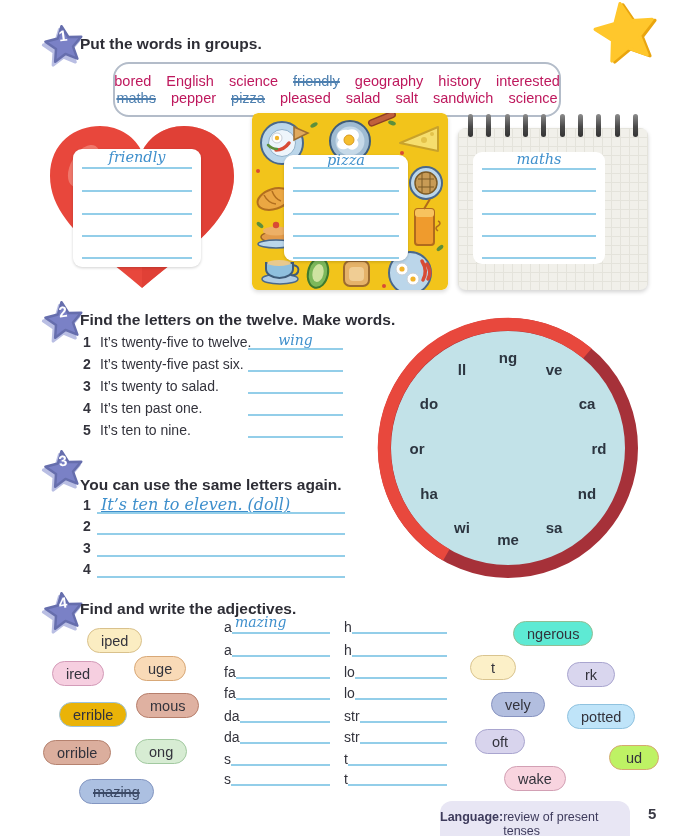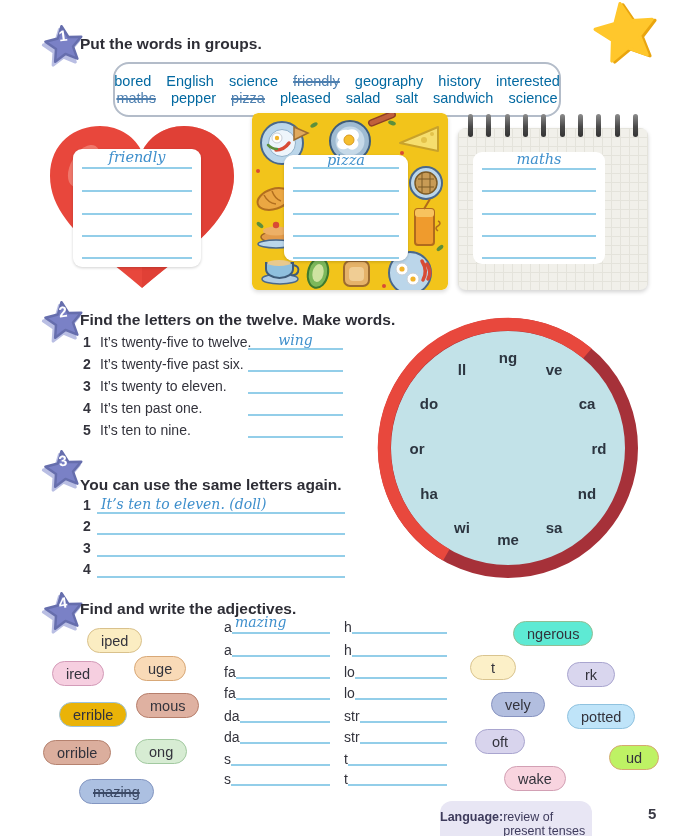--- a/index.html
+++ b/index.html
@@ -14,21 +14,21 @@
   .badge .num{position:absolute;left:0;top:3px;width:100%;text-align:center;
               color:#fff;font-weight:bold;font-size:15px;}
 
   .ex-title{position:absolute;font-weight:bold;font-size:15.5px;color:#2E2E36;line-height:20px;}
 
   
   .wordbank{position:absolute;left:113px;top:62px;width:444px;height:51px;
             border:2px solid #B3BCC9;border-radius:16px;display:flex;flex-direction:column;
             align-items:center;justify-content:center;gap:1px;font-size:14.5px;}
   .wb-row{display:flex;gap:15px;}
-  .wb-word{color:#0369a1;}
+  .wb-word{color:#be185d;}
   .struck{color:#4D7FAF;text-decoration:line-through;text-decoration-thickness:2px;}
 
   
   .panel{position:absolute;}
   .note{position:absolute;background:#fff;border-radius:9px;box-shadow:0 1px 3px rgba(0,0,0,.18);}
   .nl{position:absolute;left:9px;right:9px;border-top:2px solid #93CEE9;}
   .hand{font-family:"DejaVu Serif",serif;font-style:italic;color:#3E8FCC;}
   .note-ans{position:absolute;left:0;right:0;text-align:center;font-size:14.5px;}
 
   .food-panel{overflow:hidden;border-radius:6px;box-shadow:0 2px 4px rgba(0,0,0,.15);}
@@ -47,34 +47,34 @@
   .ex2-ans{position:absolute;left:165px;width:95px;top:-2px;text-align:center;font-size:14px;}
 
   
   .clock{position:absolute;left:376px;top:316px;width:264px;height:264px;}
   .cl{position:absolute;transform:translate(-50%,-50%);font-weight:bold;font-size:15px;color:#2C3540;}
 
   
   .ex3-row{position:absolute;left:83px;width:264px;height:20px;font-size:14px;line-height:19px;}
   .ex3-row .n{position:absolute;left:0;font-weight:bold;}
   .ex3-line{position:absolute;left:14px;right:2px;top:16px;border-top:2px solid #93CEE9;}
-  .ex3-ans{position:absolute;left:18px;top:-1px;font-size:14px;}
+  .ex3-ans{position:absolute;left:18px;top:-1px;font-size:16px;text-decoration:underline;}
 
   
   .chip{position:absolute;height:25px;border-radius:13px;border:1.5px solid;display:flex;
         align-items:center;justify-content:center;padding:0 13px;font-size:14.5px;color:#33333C;
         box-sizing:border-box;min-width:40px;}
   .struck-chip{text-decoration:line-through;text-decoration-thickness:2px;color:#3C4A66;}
   .adj-row{position:absolute;height:19px;display:flex;align-items:flex-end;font-size:14px;}
   .adj-row .pfx{line-height:16px;}
   .adj-row .ln{flex:1;height:100%;border-bottom:2px solid #93CEE9;margin-bottom:1px;}
   .adj-ans{position:absolute;left:11px;top:-2px;font-size:14px;}
 
   
-  .footer-tab{position:absolute;left:440px;top:801px;width:152px;height:35px;background:#E8E6F4;
+  .footer-tab{position:absolute;left:440px;top:801px;width:190px;height:35px;background:#E8E6F4;
               border-radius:12px 12px 0 0;display:flex;justify-content:center;padding-top:9px;
               font-size:12.5px;color:#3E3B5C;box-sizing:border-box;}
   .fl-b{font-weight:bold;}
   .page-num{position:absolute;left:648px;top:805px;font-weight:bold;font-size:15px;color:#3A3A45;}
 
   .corner-star{position:absolute;left:590px;top:0px;transform:rotate(-10deg);}
 </style>
 </head>
 <body>
 
@@ -249,21 +249,21 @@
     <span class="ex2-ans hand">wing</span>
   </div>
   <div class="ex2-row" style="top:355px">
     <span class="n">2</span>
     <span class="t">It’s twenty-five past six.</span>
     <span class="ex2-line"></span>
     <span class="ex2-ans hand"></span>
   </div>
   <div class="ex2-row" style="top:377px">
     <span class="n">3</span>
-    <span class="t">It’s twenty to eleven.</span>
+    <span class="t">It’s twenty to salad.</span>
     <span class="ex2-line"></span>
     <span class="ex2-ans hand"></span>
   </div>
   <div class="ex2-row" style="top:399px">
     <span class="n">4</span>
     <span class="t">It’s ten past one.</span>
     <span class="ex2-line"></span>
     <span class="ex2-ans hand"></span>
   </div>
   <div class="ex2-row" style="top:421px">

